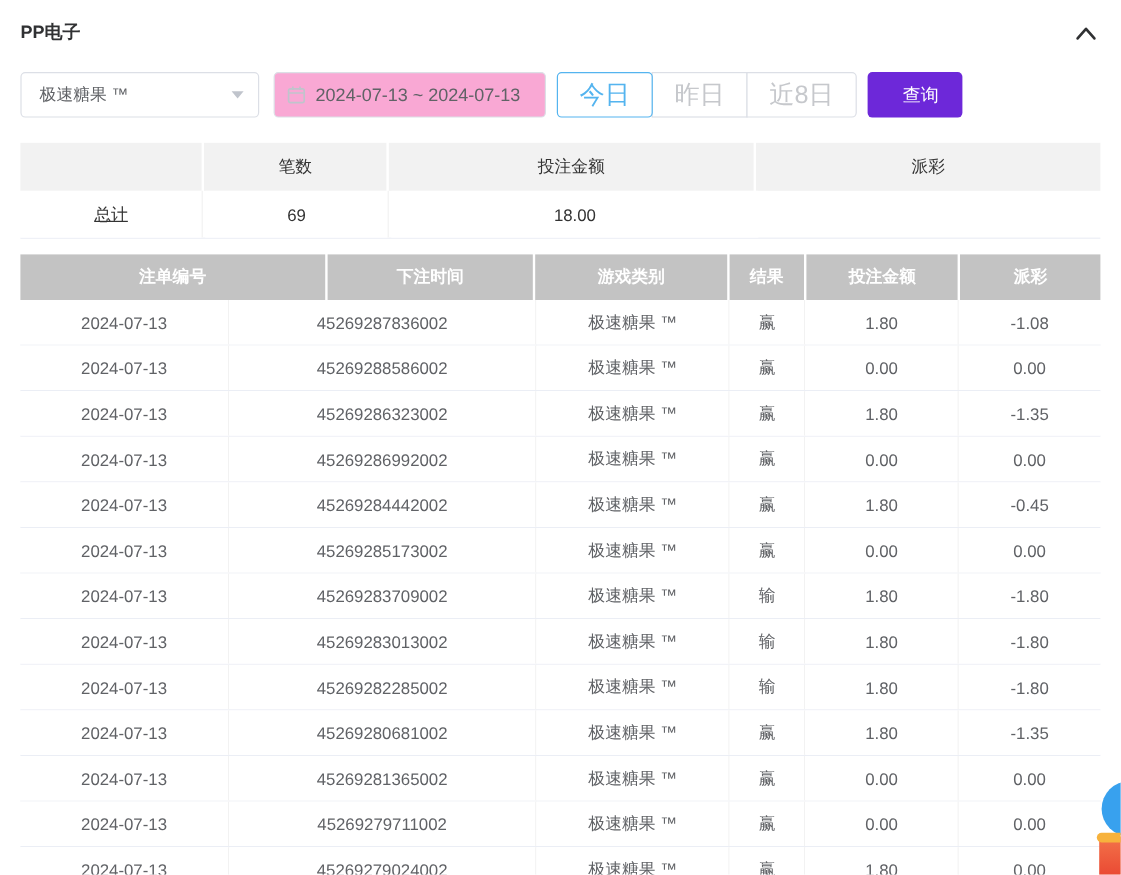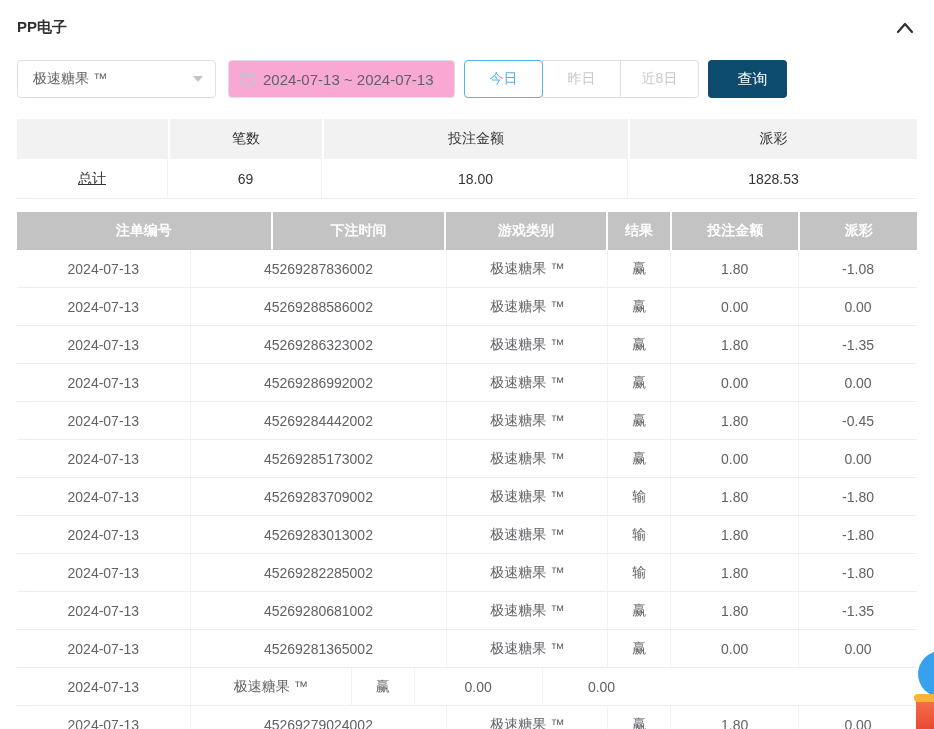--- a/index.html
+++ b/index.html
@@ -50,34 +50,34 @@
     display:flex; align-items:center;
     padding:0 10px;
     font-size:15px; color:#606266;
     cursor:pointer; background:#f9a8d4;
   }
   .date-box .cal { margin-right:8px; line-height:0; }
   .btn-group { display:inline-flex; margin-left:9px; }
   .qbtn {
     height:38px; min-width:79px; padding:0 18px;
     background:#fff; border:1px solid #dcdfe6;
-    font-size:14px; color:#c6c8cc;
+    font-size:21px; color:#c6c8cc;
     cursor:pointer;
   }
   .qbtn + .qbtn { margin-left:-1px; }
   .qbtn:first-child { border-radius:4px 0 0 4px; }
   .qbtn:last-child { border-radius:0 4px 4px 0; }
   .qbtn.active {
     color:#54b4ef; border:1px solid #54b4ef;
     position:relative; z-index:1; border-radius:4px;
   }
   .search-btn {
     margin-left:9px;
     height:38px; width:79px;
-    background:#0c4a6e; color:#fff;
+    background:#6d28d9; color:#fff;
     border:none; border-radius:4px;
     font-size:15px; cursor:pointer;padding-left:10px;
   }
 
   
   .summary { width:100%; margin-top:21px; font-size:14px; }
   .summary .s-head { display:flex; height:40px; }
   .summary .s-head .s-cell {
     background:#f2f2f2; color:#333;
     display:flex; align-items:center; justify-content:center;
@@ -177,21 +177,20 @@
       <div class="s-head">
         <div class="s-cell sc1"></div>
         <div class="s-cell sc2">笔数</div>
         <div class="s-cell sc3">投注金额</div>
         <div class="s-cell sc4">派彩</div>
       </div>
       <div class="s-row">
         <div class="s-cell sc1">总计</div>
         <div class="s-cell sc2">69</div>
         <div class="s-cell sc3">18.00</div>
-        <div class="s-cell sc4">1828.53</div>
       </div>
     </div>
 
     <div class="bets">
       <div class="t-head">
         <div class="t-cell tc2">注单编号</div>
         <div class="t-cell tc1">下注时间</div>
         <div class="t-cell tc3">游戏类别</div>
         <div class="t-cell tc4">结果</div>
         <div class="t-cell tc5">投注金额</div>
@@ -281,20 +280,21 @@
           <div class="t-row">
             <div class="t-cell tc1">2024-07-13</div>
             <div class="t-cell tc2">45269281365002</div>
             <div class="t-cell tc3">极速糖果 ™</div>
             <div class="t-cell tc4">赢</div>
             <div class="t-cell tc5">0.00</div>
             <div class="t-cell tc6">0.00</div>
           </div>
           <div class="t-row">
             <div class="t-cell tc1">2024-07-13</div>
+            <div class="t-cell tc2">45269279711002</div>
             <div class="t-cell tc3">极速糖果 ™</div>
             <div class="t-cell tc4">赢</div>
             <div class="t-cell tc5">0.00</div>
             <div class="t-cell tc6">0.00</div>
           </div>
           <div class="t-row">
             <div class="t-cell tc1">2024-07-13</div>
             <div class="t-cell tc2">45269279024002</div>
             <div class="t-cell tc3">极速糖果 ™</div>
             <div class="t-cell tc4">赢</div>

